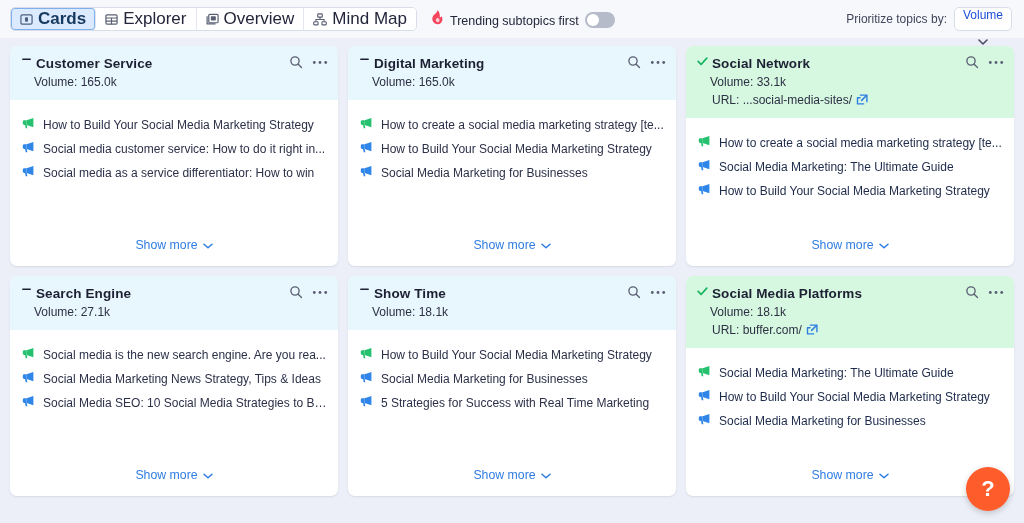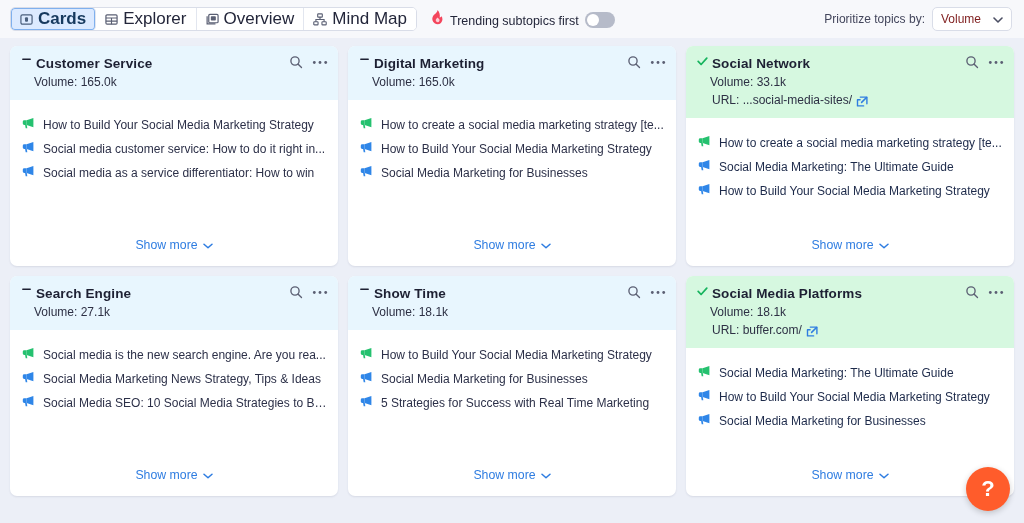--- a/index.html
+++ b/index.html
@@ -75,22 +75,23 @@
     font-size: 12px; color: #43465c;
   }
   .select-box {
     display: flex; align-items: center; gap: 12px;
     border: 1px solid #d9dde8;
     background: #fff;
     border-radius: 5px;
     height: 24px;
     padding: 0 8px;
     font-size: 12px;
-    color: #7f1d1d;
+    color: #1d4ed8;
     cursor: pointer;
+    flex-direction: column;
   }
 
   
   .grid {
     display: grid;
     grid-template-columns: repeat(3, 1fr);
     gap: 10px;
     padding: 8px 10px 10px 10px;
   }
   .card {
@@ -112,21 +113,21 @@
   .state-ic { flex: none; width: 13px; display: flex; align-items: center; justify-content: center; padding-top: 1px; }
   .card-title {
     font-size: 13.5px; font-weight: bold; color: #1d2033;
     line-height: 17px; letter-spacing: .1px;
   }
   .meta {
     font-size: 12px; color: #2d3044;
     margin-left: 14px; margin-top: 2px; line-height: 16px;
     white-space: nowrap;
   }
-  .meta.url { display: flex; align-items: flex-end; gap: 4px; margin-left: 16px; }
+  .meta.url { display: flex; align-items: center; gap: 4px; margin-left: 16px; }
   .head-icons {
     position: absolute; top: 9px; right: 10px;
     display: flex; align-items: center; gap: 9px;
   }
   .icon-btn { cursor: pointer; display: flex; align-items: center; line-height: 0; }
 
   .card-body {
     flex: 1;
     padding: 14px 10px 0 10px;
     display: flex; flex-direction: column;

